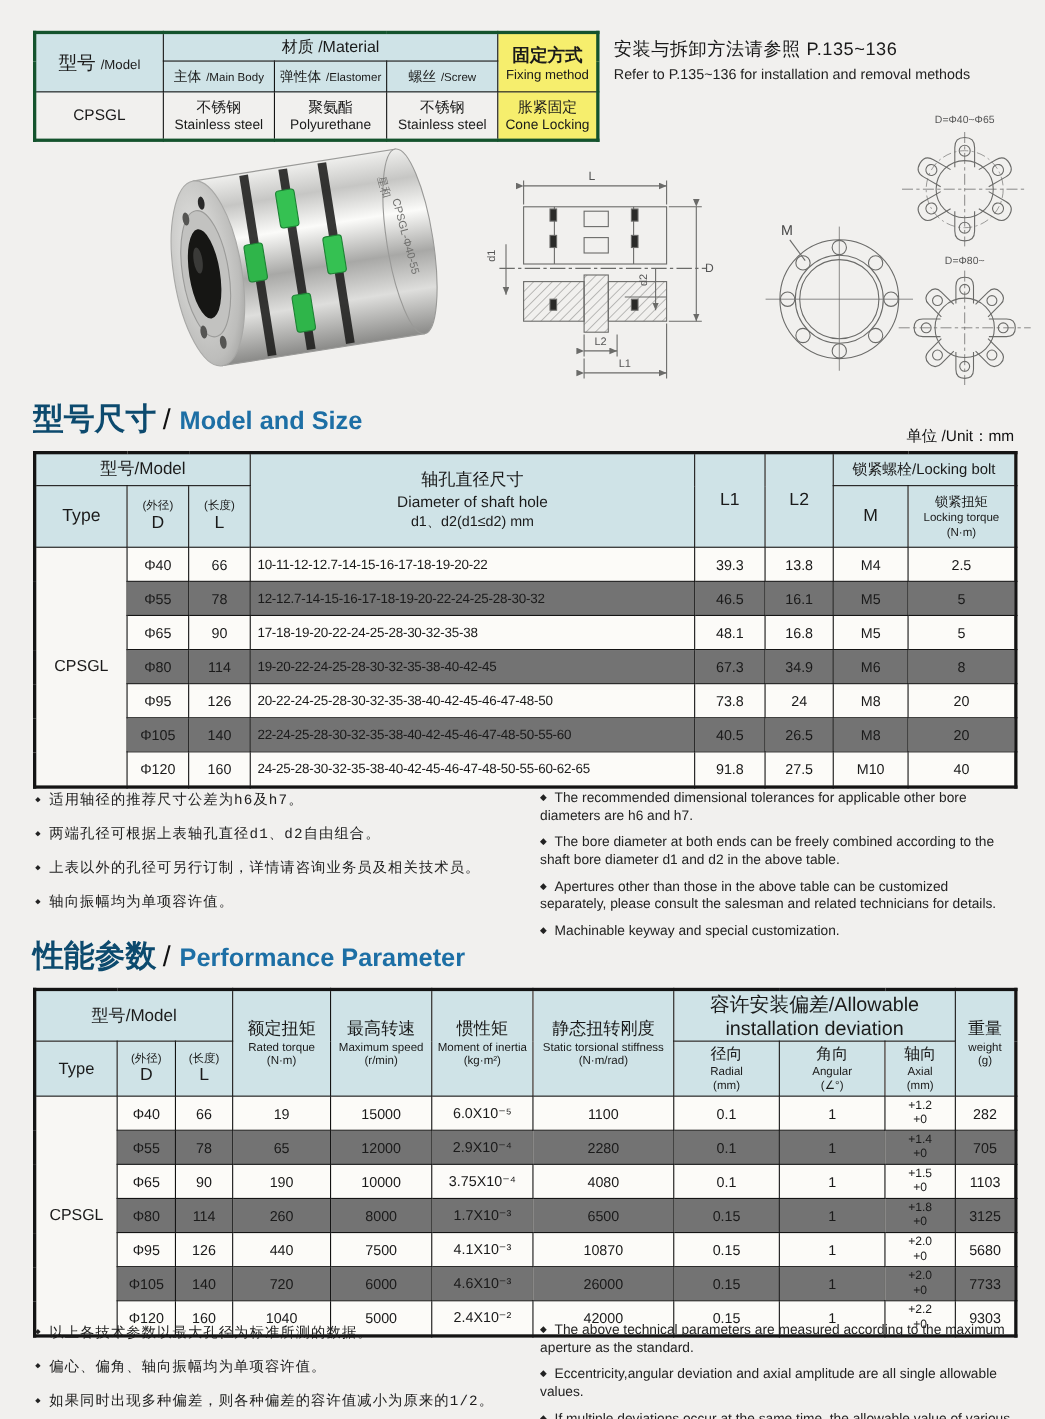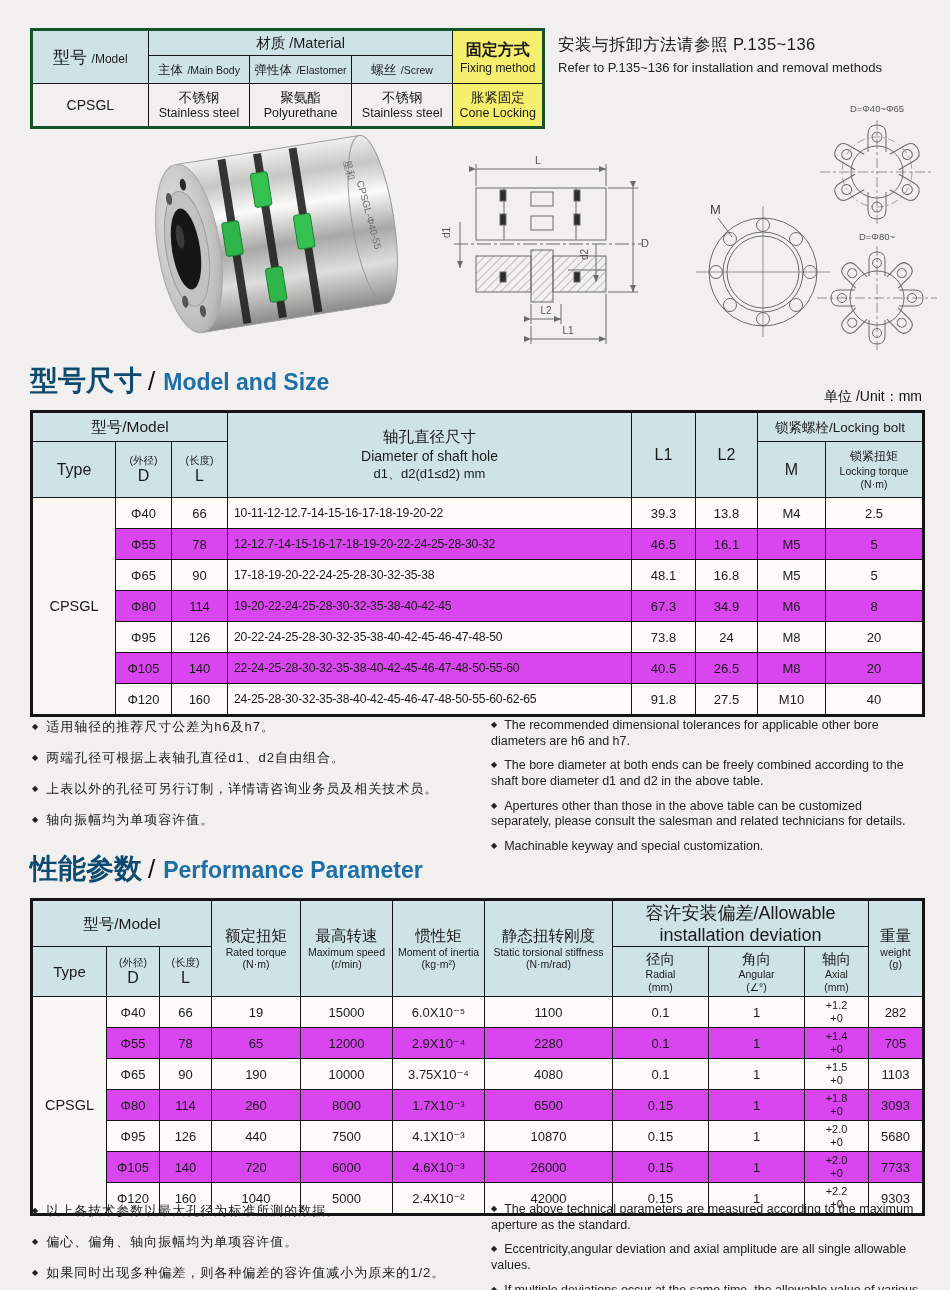--- a/index.html
+++ b/index.html
@@ -4,21 +4,21 @@
 <style>
   html,body{margin:0;padding:0;}
   .page{position:relative;width:950px;height:1290px;background:#f1f0ee;
         font-family:"Liberation Sans","DejaVu Sans",sans-serif;color:#1a1a1a;overflow:hidden;}
   
   table{border-collapse:collapse;table-layout:fixed;}
   .dt{position:absolute;left:30px;width:892px;border:3px solid #141414;background:#fcfbf8;}
   .dt th,.dt td{border:1.4px solid #141414;text-align:center;padding:0 2px;overflow:hidden;}
   .dt thead th{background:#cfe3e7;font-weight:normal;}
   .dt tbody td{font-size:13px;height:30px;}
-  .dt tr.alt td{background:#d946ef;}
+  .dt tr.alt td{background:#737373;}
   .dt td.type-cell{background:#f8f7f4;font-size:14.5px;}
   .dt td.holes{text-align:left;padding-left:6px;font-size:12.2px;letter-spacing:-0.2px;}
   .h-zh{font-size:14.5px;line-height:1.25;}
   .h-zh.big{font-size:15.5px;}
   .h-sm{font-size:10.5px;line-height:1.2;}
   .h-dim{font-size:16px;}
   .axial span{display:block;font-size:11px;line-height:1.15;}
   
   .mt{position:absolute;left:30px;top:28px;width:515px;border:3px solid #14532d;}
   .mt th,.mt td{border:1.6px solid #141414;text-align:center;padding:0 2px;}
@@ -33,21 +33,21 @@
   .install .en{font-size:13px;margin-top:4px;color:#222;}
   
   .sec{position:absolute;left:30px;width:892px;height:46px;}
   .sec .zh{font-size:28px;font-weight:700;color:#0c4a6e;}
   .sec .sep{font-size:26px;font-weight:300;margin:0 8px 0 6px;color:#111;}
   .sec .en{font-size:23px;font-weight:600;color:#1d6fa5;}
   .sec .unit{position:absolute;right:0;bottom:2px;font-size:14px;color:#111;}
   
   .notes{position:absolute;display:flex;left:32px;width:888px;gap:30px;}
   .notes ul{margin:0;padding:0;list-style:none;flex:1;}
-  .notes .zh li{font-size:13px;letter-spacing:1px;margin-bottom:13px;color:#1c1c1c;}
+  .notes .zh li{font-size:13px;letter-spacing:1px;margin-bottom:13px;color:#1c1c1c;font-family:Liberation Mono, monospace;}
   .notes .en li{font-size:12.5px;line-height:1.25;margin-bottom:9px;color:#222;}
   .notes li:before{content:"◆";font-size:8px;margin-right:7px;vertical-align:2px;color:#222;}
   
   .draw{position:absolute;}
   svg text{font-family:"Liberation Sans","DejaVu Sans",sans-serif;}
 </style>
 </head>
 <body>
 
 <div class="page">
@@ -520,21 +520,21 @@
           <td>260</td>
           <td>8000</td>
           <td>1.7X10⁻³</td>
           <td>6500</td>
           <td>0.15</td>
           <td>1</td>
           <td class="axial">
             <span>+1.8</span>
             <span>+0</span>
           </td>
-          <td>3093</td>
+          <td>3125</td>
       </tr>
       <tr>
         <td>Φ95</td>
           <td>126</td>
           <td>440</td>
           <td>7500</td>
           <td>4.1X10⁻³</td>
           <td>10870</td>
           <td>0.15</td>
           <td>1</td>

